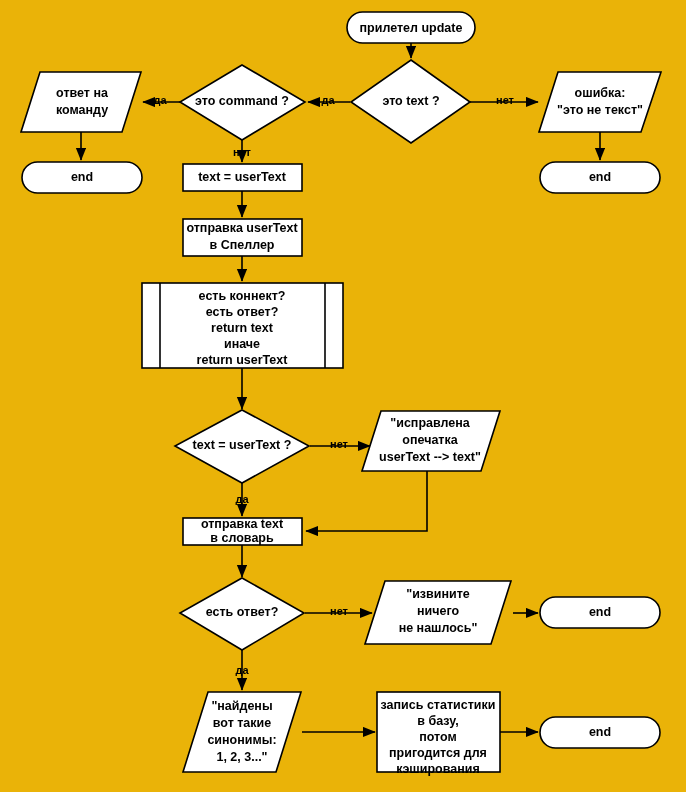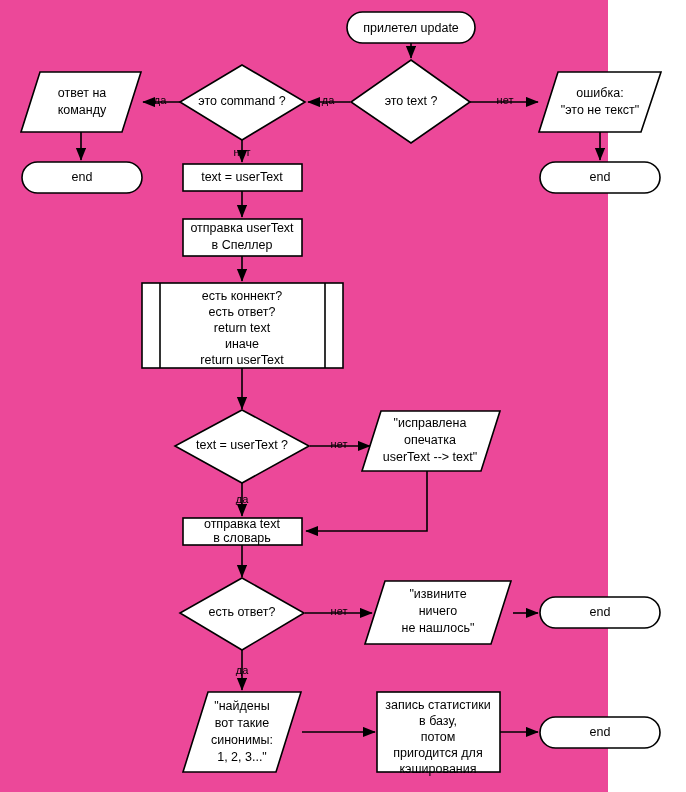--- a/index.html
+++ b/index.html
@@ -2,24 +2,25 @@
 <html><head>
 <meta charset="utf-8">
 <style>
   html, body {
     margin: 0;
     padding: 0;
     background: #ffffff;
   }
   #canvas {
     position: relative;
-    width: 608px;
+    width: 686px;
     height: 792px;
-    background: #ec4899;
+    background: #eab308;
     font-family: "Liberation Sans", sans-serif;
+    font-weight: bold;
   }
   svg.flow {
     display: block;
     width: 686px;
     height: 792px;
   }
   .shape {
     fill: #ffffff;
     stroke: #000000;
     stroke-width: 1.6;

